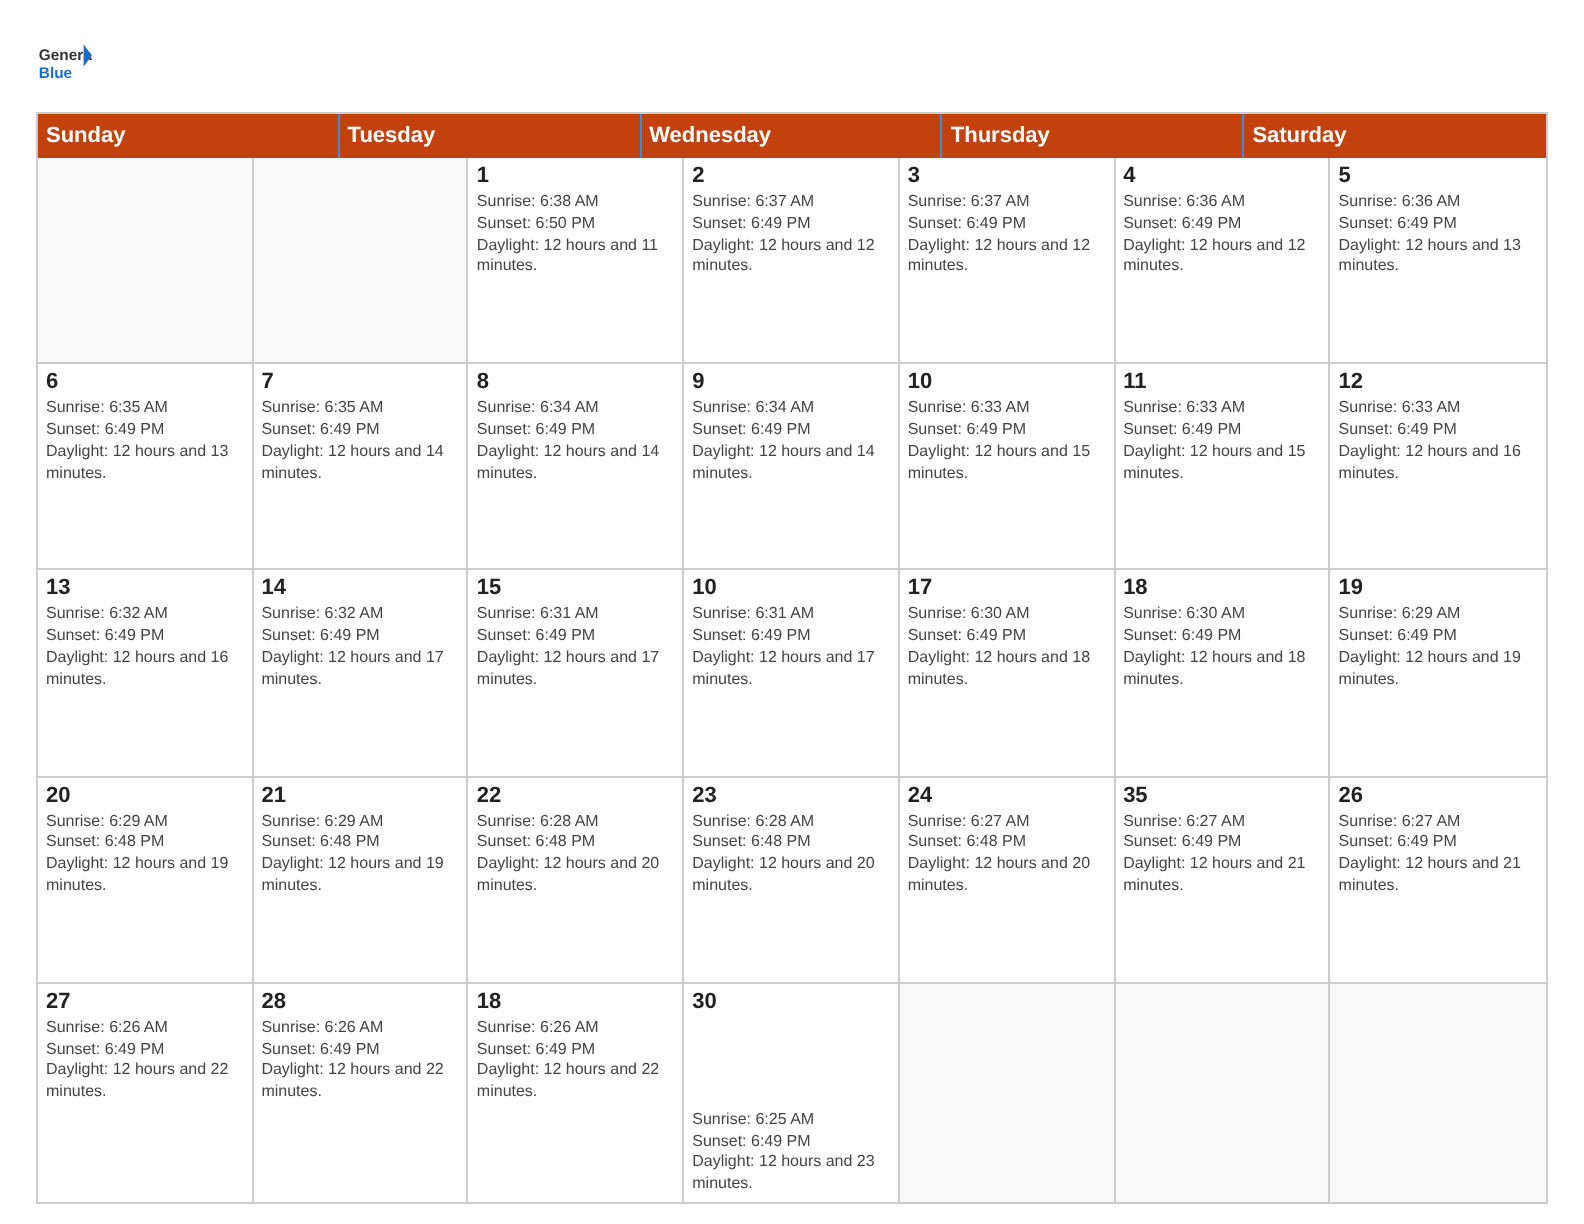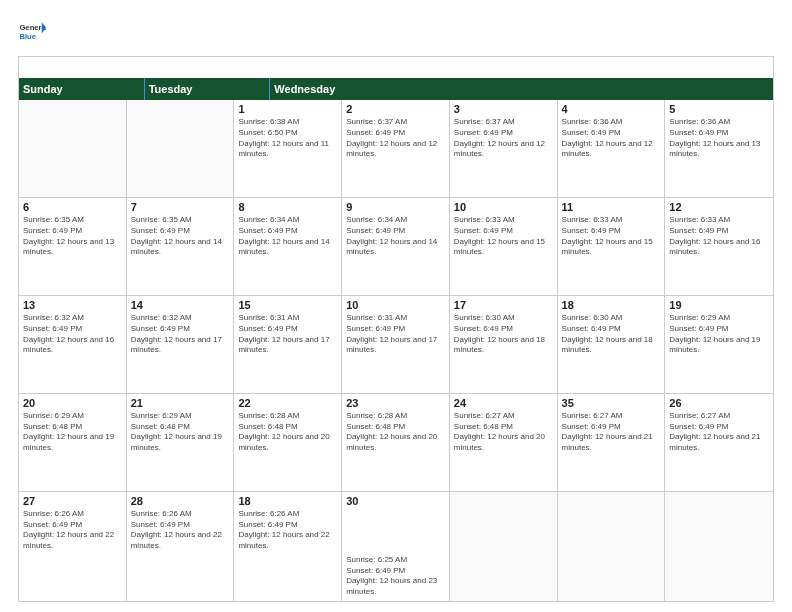--- a/index.html
+++ b/index.html
@@ -46,23 +46,22 @@
       color: #555;
     }
     .calendar {
       flex: 1;
       display: flex;
       flex-direction: column;
       border: 1px solid #ccc;
     }
     .cal-header-row {
       display: grid;
-      grid-template-columns: repeat(6, 1fr);
-      background: #14532d;
-      margin-top: 21px;
+      grid-template-columns: repeat(5, 1fr);
+      background: #c2410c;
     }
     .cal-header-cell {
       color: #fff;
       font-size: 11px;
       font-weight: bold;
       padding: 5px 4px;
       text-align: left;
       border-right: 1px solid #3a8fd4;
     }
     .cal-header-cell:last-child { border-right: none; }
@@ -117,20 +116,22 @@
       <h1></h1>
       <p></p>
     </div>
   </div>
 
   <div class="calendar">
     <div class="cal-header-row">
     <div class="cal-header-cell">Sunday</div>
         <div class="cal-header-cell">Tuesday</div>
         <div class="cal-header-cell">Wednesday</div>
+        <div class="cal-header-cell">Thursday</div>
+        <div class="cal-header-cell">Saturday</div>
       </div>
     <div class="cal-body">
     <div class="cal-week">
           <div class="cal-cell empty"></div>
           <div class="cal-cell empty"></div>
           <div class="cal-cell">
             <div class="day-num">1</div>
             <div class="day-info" style="white-space: pre-line;">Sunrise: 6:38 AM
 Sunset: 6:50 PM
 Daylight: 12 hours and 11 minutes.</div>

